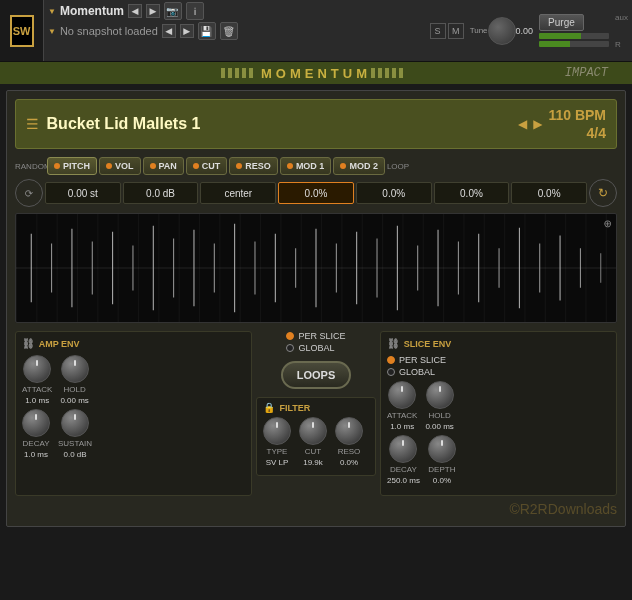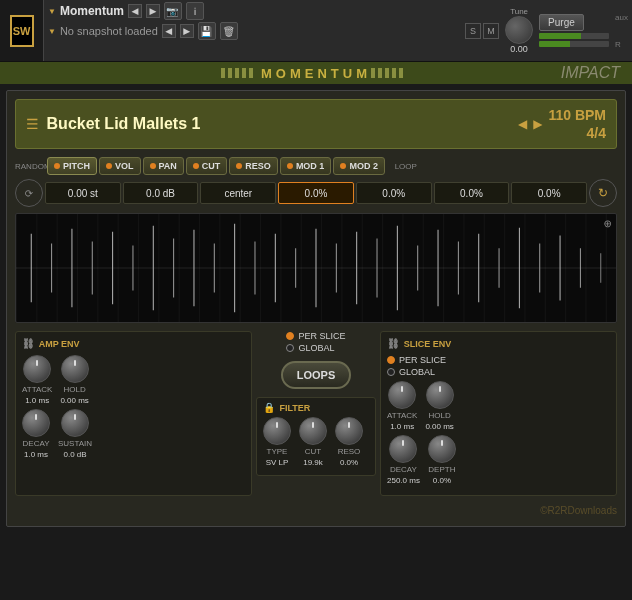--- a/index.html
+++ b/index.html
@@ -114,21 +114,20 @@
       font-size: 9px;
       width: 16px;
       height: 16px;
       cursor: pointer;
       display: flex;
       align-items: center;
       justify-content: center;
     }
     .tune-area {
       display: flex;
-      flex-direction: column;
       align-items: center;
       font-size: 9px;
       color: #999;
     }
     .tune-knob {
       width: 28px;
       height: 28px;
       background: radial-gradient(circle at 35% 35%, #666, #333);
       border-radius: 50%;
       border: 1px solid #555;
@@ -172,24 +171,25 @@
     }
     .dot { width: 4px; height: 10px; background: #8a9040; }
     .title-text {
       color: #c8b040;
       font-size: 13px;
       font-weight: bold;
       letter-spacing: 4px;
     }
     .impact-label {
       position: absolute;
-      right: 12px;
+      right: 24px;
       color: #8a8a70;
-      font-size: 16px;
+      font-size: 12px;
       font-style: italic;
+      font-family: Liberation Mono, monospace;
     }
 
     
     .main-content {
       background: #282820;
       margin: 6px;
       border: 1px solid #444;
       border-radius: 2px;
       padding: 8px;
     }
@@ -314,21 +314,21 @@
       display: flex;
       align-items: center;
       justify-content: center;
       color: #c8a040;
       font-size: 12px;
       flex-shrink: 0;
     }
     .loop-label {
       color: #888;
       font-size: 8px;
-      text-align: right;
+      text-align: left;
       width: 30px;
       flex-shrink: 0;
     }
 
     
     .waveform-container {
       background: #0a0a0a;
       border: 1px solid #333;
       border-radius: 2px;
       height: 110px;
@@ -808,16 +808,16 @@
           <div class="knob"></div>
           <span class="knob-label">DEPTH</span>
           <span class="knob-value">0.0%</span>
         </div>
       </div>
     </div>
 
   </div>
 
   <div style="text-align:right;margin-top:4px;">
-    <span style="color:rgba(200,160,64,0.3);font-size:10px;">©R2RDownloads</span>
+    <span style="color:rgba(200,160,64,0.3);font-size:14px;">©R2RDownloads</span>
   </div>
 
 </div>
 
 </body></html>

